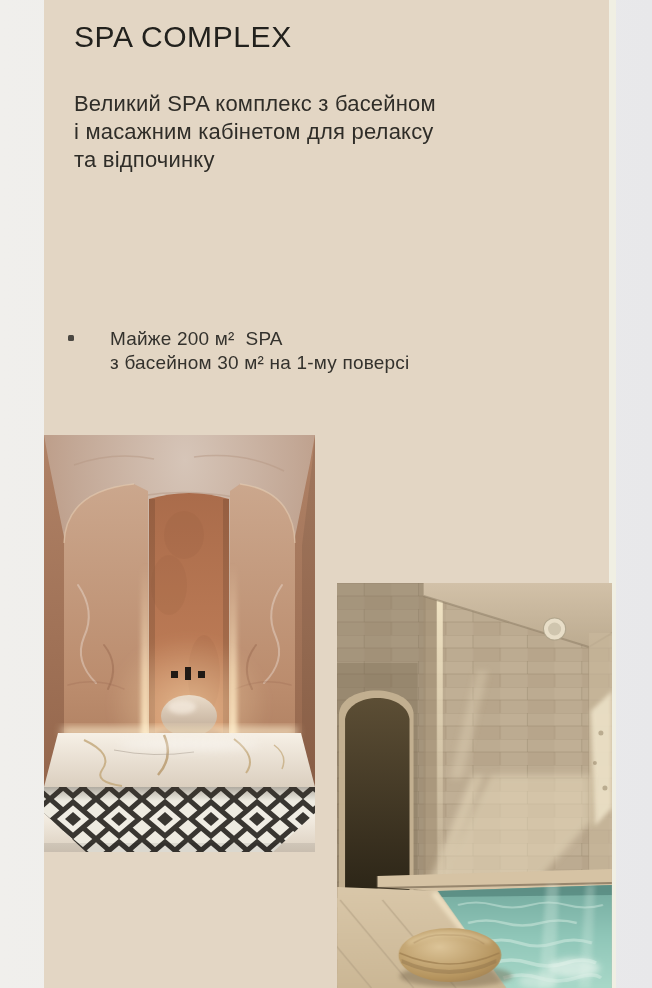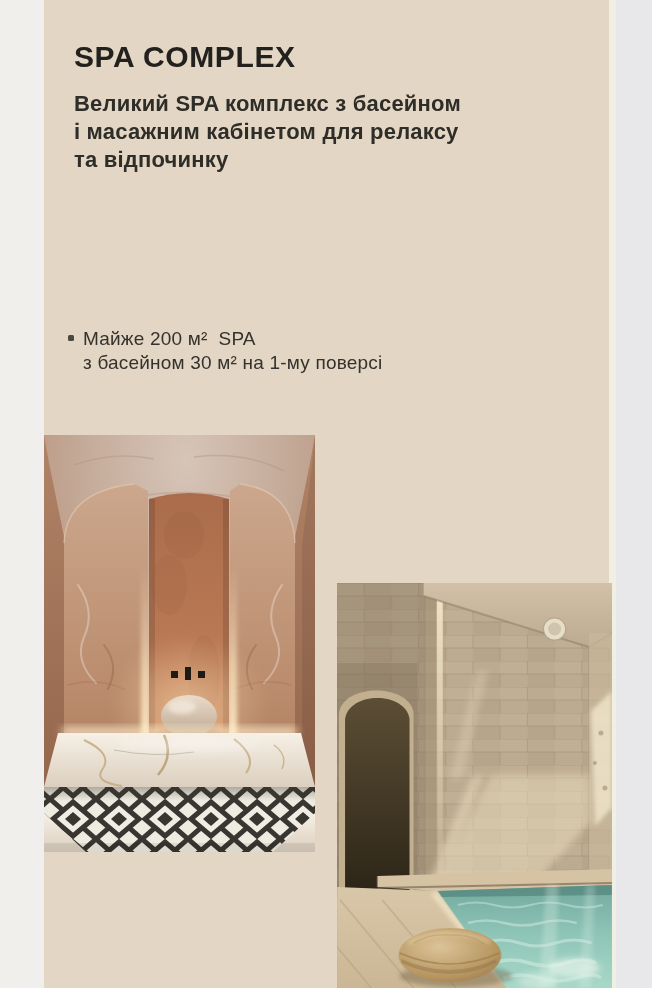--- a/index.html
+++ b/index.html
@@ -7,34 +7,34 @@
     width:652px;height:988px;overflow:hidden;
     background:linear-gradient(90deg,#f0efec 0%,#ededed 50%,#e8e8ea 100%);
     font-family:"Liberation Sans",sans-serif;
   }
   .page{position:relative;width:652px;height:988px;overflow:hidden;}
   .panel{
     position:absolute;left:44px;top:0;width:572px;height:988px;
     background:#e3d6c4;border-right:7px solid #f0efe3;box-sizing:border-box;
   }
   .title{
-    position:absolute;left:30px;top:40px;
-    font-size:30px;font-weight:700;letter-spacing:.6px;color:#22211d;line-height:1.1;
+    position:absolute;left:30px;top:20px;
+    font-size:30px;font-weight:400;letter-spacing:.6px;color:#22211d;line-height:1.1;
   }
   .para{
     position:absolute;left:30px;top:90px;width:480px;
-    font-size:22px;line-height:28px;color:#2f2d28;letter-spacing:.2px;white-space:pre-wrap;font-weight:bold;
+    font-size:22px;line-height:28px;color:#2f2d28;letter-spacing:.2px;white-space:pre-wrap;
   }
   .tagline{
     position:absolute;left:30px;top:240px;width:500px;
     font-size:19px;color:#2e2c27;letter-spacing:.2px;
   }
   .feature{
     position:absolute;left:24px;top:327px;width:480px;
-    display:flex;align-items:flex-start;
+    display:flex;align-items:flex-start;gap:27px;
   }
   .dot{
     width:6px;height:6px;background:#4b4842;border-radius:1.5px;
     margin:8px 9px 0 0;flex:0 0 auto;
   }
   .feature-text{
     font-size:19px;line-height:24px;color:#34322d;letter-spacing:.2px;white-space:pre-wrap;
   }
   .photo{position:absolute;overflow:hidden;}
   .photo svg{display:block;width:100%;height:100%;}

